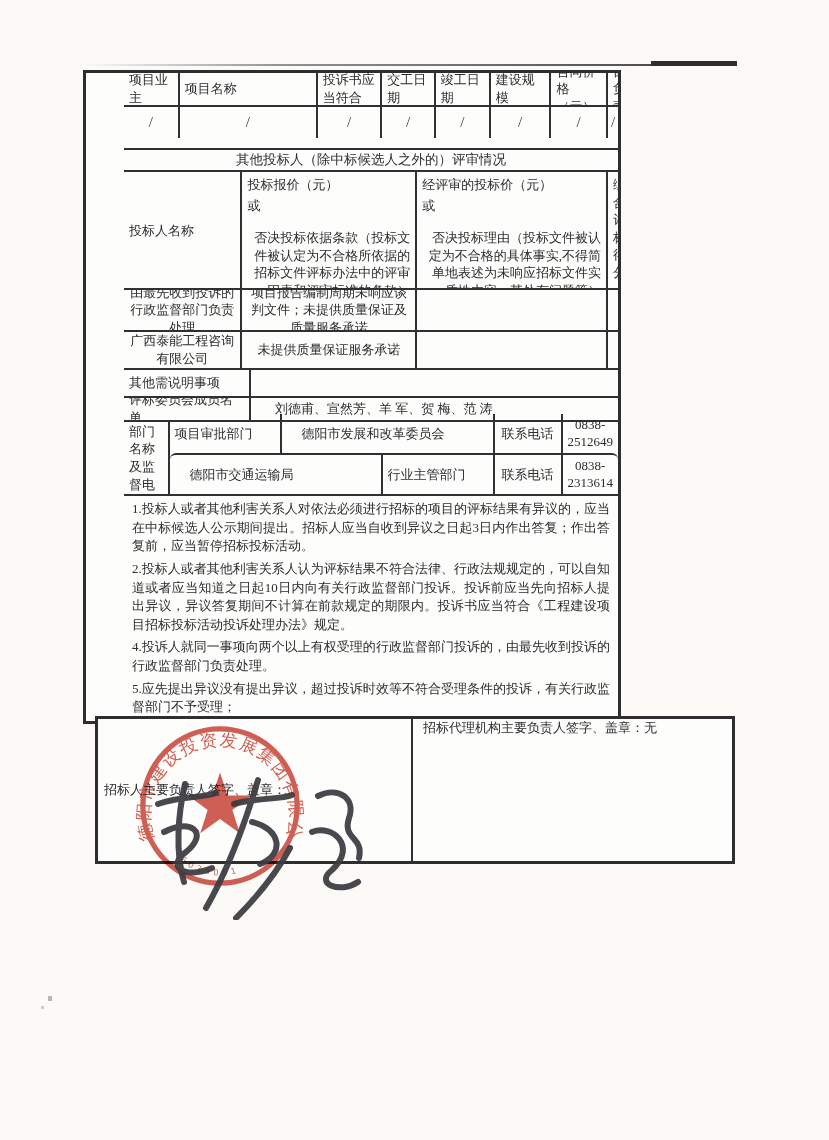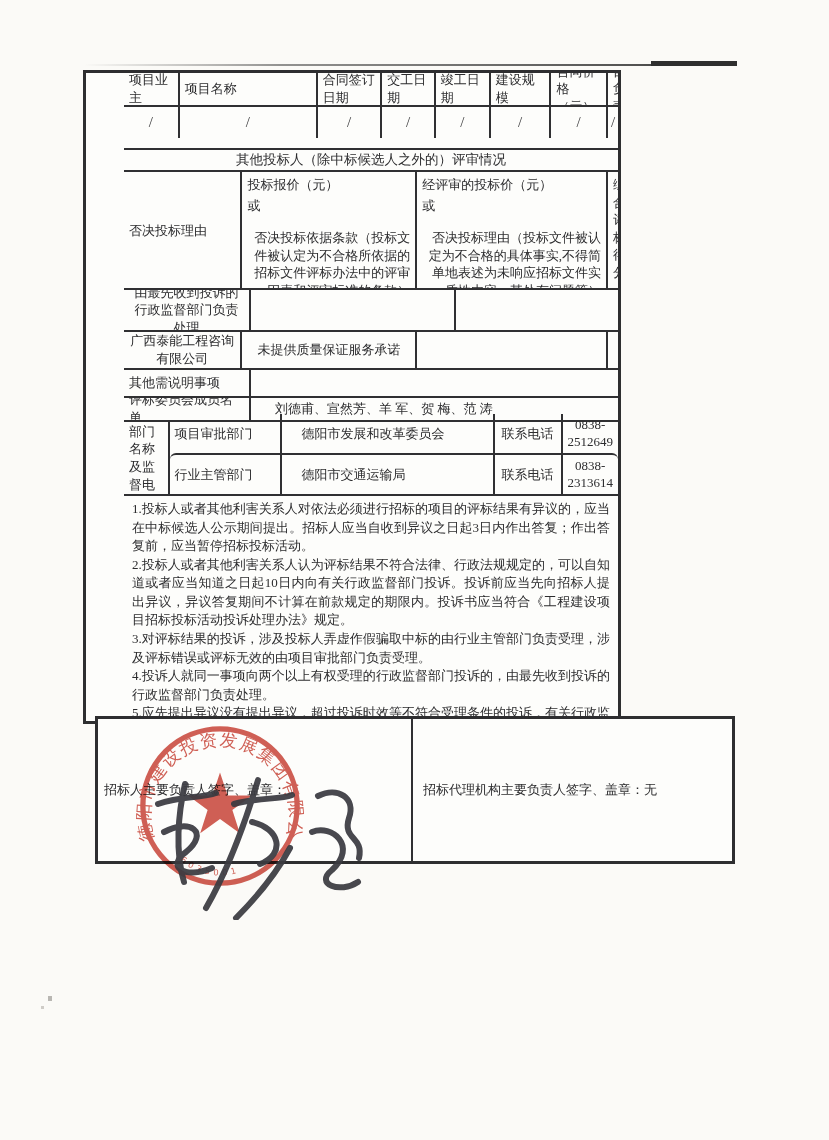--- a/index.html
+++ b/index.html
@@ -57,42 +57,42 @@
   .sup-col { flex:1; display:flex; flex-direction:column; }
   .deptname { padding-left:20px; }
   .r11 { height:227px; }
   .obj-text { font-size:13px; line-height:1.43; text-align:justify; padding:4px 8px; }
   .obj-text p { margin:0; }
 
   
   .sig { position:absolute; left:95px; top:716px; width:640px; height:148px;
          border:3px solid #2e2e30; display:flex; background:#fdfdfb; }
   .sig-left { width:315px; border-right:2px solid #303032; display:flex; align-items:center; padding-left:6px; }
-  .sig-right { flex:1; display:flex; align-items:center; padding-left:10px; }
+  .sig-right { flex:1; display:flex; align-items:flex-start; padding-left:10px; }
 
   .stamp { position:absolute; left:136px; top:722px; width:168px; height:168px;
            pointer-events:none; opacity:.88; mix-blend-mode:multiply; }
   .autograph { position:absolute; left:140px; top:770px; width:230px; height:150px;
            pointer-events:none; }
 </style>
 </head>
 <body>
 
 <div class="sheet">
   <div class="scan-line-top"></div>
   <div class="scan-chip"></div>
   <div class="speck"></div>
   <div class="speck2"></div>
 
   <div class="tbl">
 
     <div class="row hdr">
       <div class="c cl wA1">项目业主</div>
       <div class="c cl wA2">项目名称</div>
-      <div class="c cl wA3">合同签订日期</div>
+      <div class="c cl wA3">投诉书应当符合</div>
       <div class="c cl wA4">交工日期</div>
       <div class="c cl wA5">竣工日期</div>
       <div class="c cl wA6">建设规模</div>
       <div class="c cl wA7">合同价格（元）</div>
       <div class="c cl wA8">项目负责人</div>
     </div>
 
     <div class="row slash-row">
       <div class="c cc wA1">/</div>
       <div class="c cc wA2">/</div>
@@ -102,40 +102,41 @@
       <div class="c cc wA6">/</div>
       <div class="c cc wA7">/</div>
       <div class="c cc wA8">/</div>
     </div>
 
     <div class="row sect row-gap">
       <div class="c cc" style="flex:1">其他投标人（除中标候选人之外的）评审情况</div>
     </div>
 
     <div class="row evalh">
-      <div class="c cl wB1" style="justify-content:center">否决投标理由</div>
+      <div class="c cl wB1" style="justify-content:center">投标人名称</div>
       <div class="c cl wB2 top">
         <div>投标报价（元）</div>
         <div class="mid">或</div>
         <div class="para">否决投标依据条款（投标文件被认定为不合格所依据的招标文件评标办法中的评审因素和评审标准的条款）</div>
       </div>
       <div class="c cl wB3 top">
         <div>经评审的投标价（元）</div>
         <div class="mid">或</div>
         <div class="para">否决投标理由（投标文件被认定为不合格的具体事实,不得简单地表述为未响应招标文件实质性内容、某处有问题等）</div>
       </div>
       <div class="c cl wB4 top">
         <div>综合评标得分</div>
         <div class="mid">或</div>
         <div class="remark">备　注</div>
       </div>
     </div>
 
     <div class="row r5">
       <div class="c cc wB1">由最先收到投诉的行政监督部门负责处理</div>
+      <div class="c cc wB2">项目报告编制周期未响应谈判文件；未提供质量保证及质量服务承诺</div>
       <div class="c cc wB3"></div>
       <div class="c cc wB4"></div>
     </div>
 
     <div class="row r6">
       <div class="c cc wB1">广西泰能工程咨询有限公司</div>
       <div class="c cc wB2">未提供质量保证服务承诺</div>
       <div class="c cc wB3"></div>
       <div class="c cc wB4"></div>
     </div>
@@ -153,33 +154,32 @@
     <div class="row sup">
       <div class="c cl wC1 sup-label">监督部门名称及监督电话</div>
       <div class="sup-col">
         <div class="supr">
           <div class="c cl wD1">项目审批部门</div>
           <div class="c cl wD2 deptname">德阳市发展和改革委员会</div>
           <div class="c cc wD3">联系电话</div>
           <div class="c cc wD4">0838-2512649</div>
         </div>
         <div class="supr supr2">
+          <div class="c cl wD2 deptname">德阳市交通运输局</div>
           <div class="c cl wD1">行业主管部门</div>
-          <div class="c cl wD2 deptname">德阳市交通运输局</div>
           <div class="c cc wD3">联系电话</div>
           <div class="c cc wD4">0838-2313614</div>
         </div>
       </div>
     </div>
 
     <div class="row r11">
       <div class="c wC2 obj-text top cl">
         <p>1.投标人或者其他利害关系人对依法必须进行招标的项目的评标结果有异议的，应当在中标候选人公示期间提出。招标人应当自收到异议之日起3日内作出答复；作出答复前，应当暂停招标投标活动。</p>
         <p>2.投标人或者其他利害关系人认为评标结果不符合法律、行政法规规定的，可以自知道或者应当知道之日起10日内向有关行政监督部门投诉。投诉前应当先向招标人提出异议，异议答复期间不计算在前款规定的期限内。投诉书应当符合《工程建设项目招标投标活动投诉处理办法》规定。</p>
-        <p>3.对评标结果的投诉，涉及投标人弄虚作假骗取中标的由行业主管部门负责受理，涉及评标错误或评标无效的由项目审批部门负责受理。</p>
         <p>4.投诉人就同一事项向两个以上有权受理的行政监督部门投诉的，由最先收到投诉的行政监督部门负责处理。</p>
         <p>5.应先提出异议没有提出异议，超过投诉时效等不符合受理条件的投诉，有关行政监督部门不予受理；</p>
 
       </div>
     </div>
   </div>
 
   <div class="sig">
     <div class="sig-left">
       <span>招标人主要负责人签字、盖章：</span>

